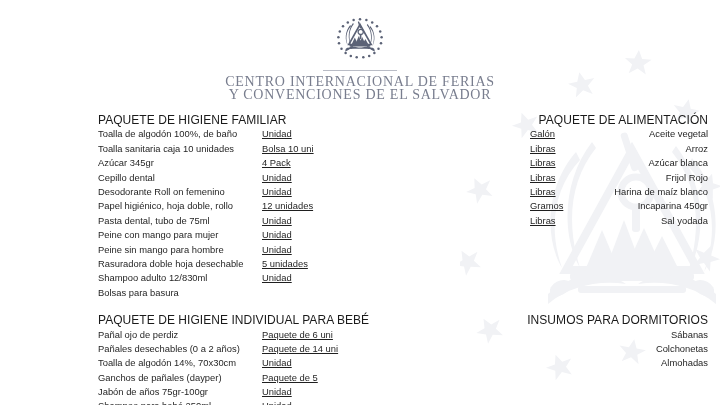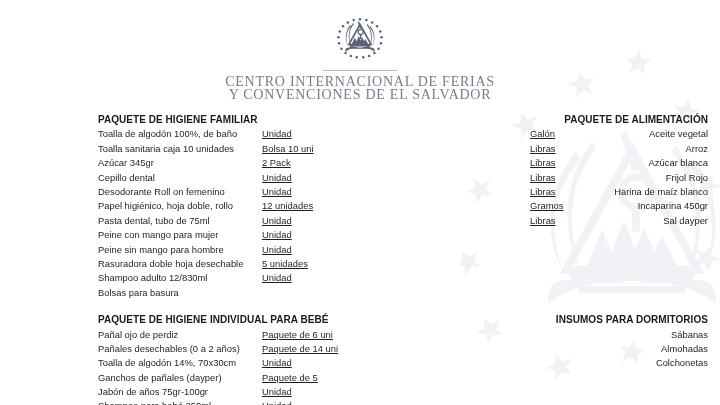--- a/index.html
+++ b/index.html
@@ -68,22 +68,22 @@
   .column {
     position: absolute;
     top: 0;
   }
   #col-left  { left: 98px;  width: 310px; }
   #col-right { left: 418px; width: 290px; text-align: right; }
 
   .section { margin: 0 0 0 0; }
 
   .section-title {
-    font-size: 10px;
-    font-weight: bold;
+    font-size: 12px;
+    font-weight: normal;
     color: #1a1a1a;
     line-height: 14.4px;
     letter-spacing: 0.05px;
     white-space: nowrap;
   }
 
   .rows { display: block; }
   .row {
     display: block;
     position: relative;
@@ -221,21 +221,21 @@
 Y CONVENCIONES DE EL SALVADOR</div>
 </div>
 
 <div id="content">
   <div class="column" id="col-left">
       <div class="section">
         <div class="section-title">PAQUETE DE HIGIENE FAMILIAR</div>
         <div class="rows">
           <div class="row"><span class="name">Toalla de algodón 100%, de baño</span><span class="unit">Unidad</span></div>
           <div class="row"><span class="name">Toalla sanitaria caja 10 unidades</span><span class="unit">Bolsa 10 uni</span></div>
-          <div class="row"><span class="name">Azúcar 345gr</span><span class="unit">2 Pack</span></div>
+          <div class="row"><span class="name">Azúcar 345gr</span><span class="unit">4 Pack</span></div>
           <div class="row"><span class="name">Cepillo dental</span><span class="unit">Unidad</span></div>
           <div class="row"><span class="name">Desodorante Roll on femenino</span><span class="unit">Unidad</span></div>
           <div class="row"><span class="name">Papel higiénico, hoja doble, rollo</span><span class="unit">12 unidades</span></div>
           <div class="row"><span class="name">Pasta dental, tubo de 75ml</span><span class="unit">Unidad</span></div>
           <div class="row"><span class="name">Peine con mango para mujer</span><span class="unit">Unidad</span></div>
           <div class="row"><span class="name">Peine sin mango para hombre</span><span class="unit">Unidad</span></div>
           <div class="row"><span class="name">Rasuradora doble hoja desechable</span><span class="unit">5 unidades</span></div>
           <div class="row"><span class="name">Shampoo adulto 12/830ml</span><span class="unit">Unidad</span></div>
           <div class="row"><span class="name">Bolsas para basura</span></div>
         </div>
@@ -256,26 +256,26 @@
   <div class="column" id="col-right">
       <div class="section">
         <div class="section-title">PAQUETE DE ALIMENTACIÓN</div>
         <div class="rows">
           <div class="row"><span class="name">Aceite vegetal</span><span class="unit">Galón</span></div>
           <div class="row"><span class="name">Arroz</span><span class="unit">Libras</span></div>
           <div class="row"><span class="name">Azúcar blanca</span><span class="unit">Libras</span></div>
           <div class="row"><span class="name">Frijol Rojo</span><span class="unit">Libras</span></div>
           <div class="row"><span class="name">Harina de maíz blanco</span><span class="unit">Libras</span></div>
           <div class="row"><span class="name">Incaparina 450gr</span><span class="unit">Gramos</span></div>
-          <div class="row"><span class="name">Sal dayper</span><span class="unit">Libras</span></div>
+          <div class="row"><span class="name">Sal yodada</span><span class="unit">Libras</span></div>
         </div>
       </div>
       <div class="gap-right"></div>
       <div class="section">
         <div class="section-title">INSUMOS PARA DORMITORIOS</div>
         <div class="rows">
           <div class="row"><span class="name">Sábanas</span></div>
+          <div class="row"><span class="name">Colchonetas</span></div>
           <div class="row"><span class="name">Almohadas</span></div>
-          <div class="row"><span class="name">Colchonetas</span></div>
         </div>
       </div>
     </div>
 </div>
 
 </body></html>

